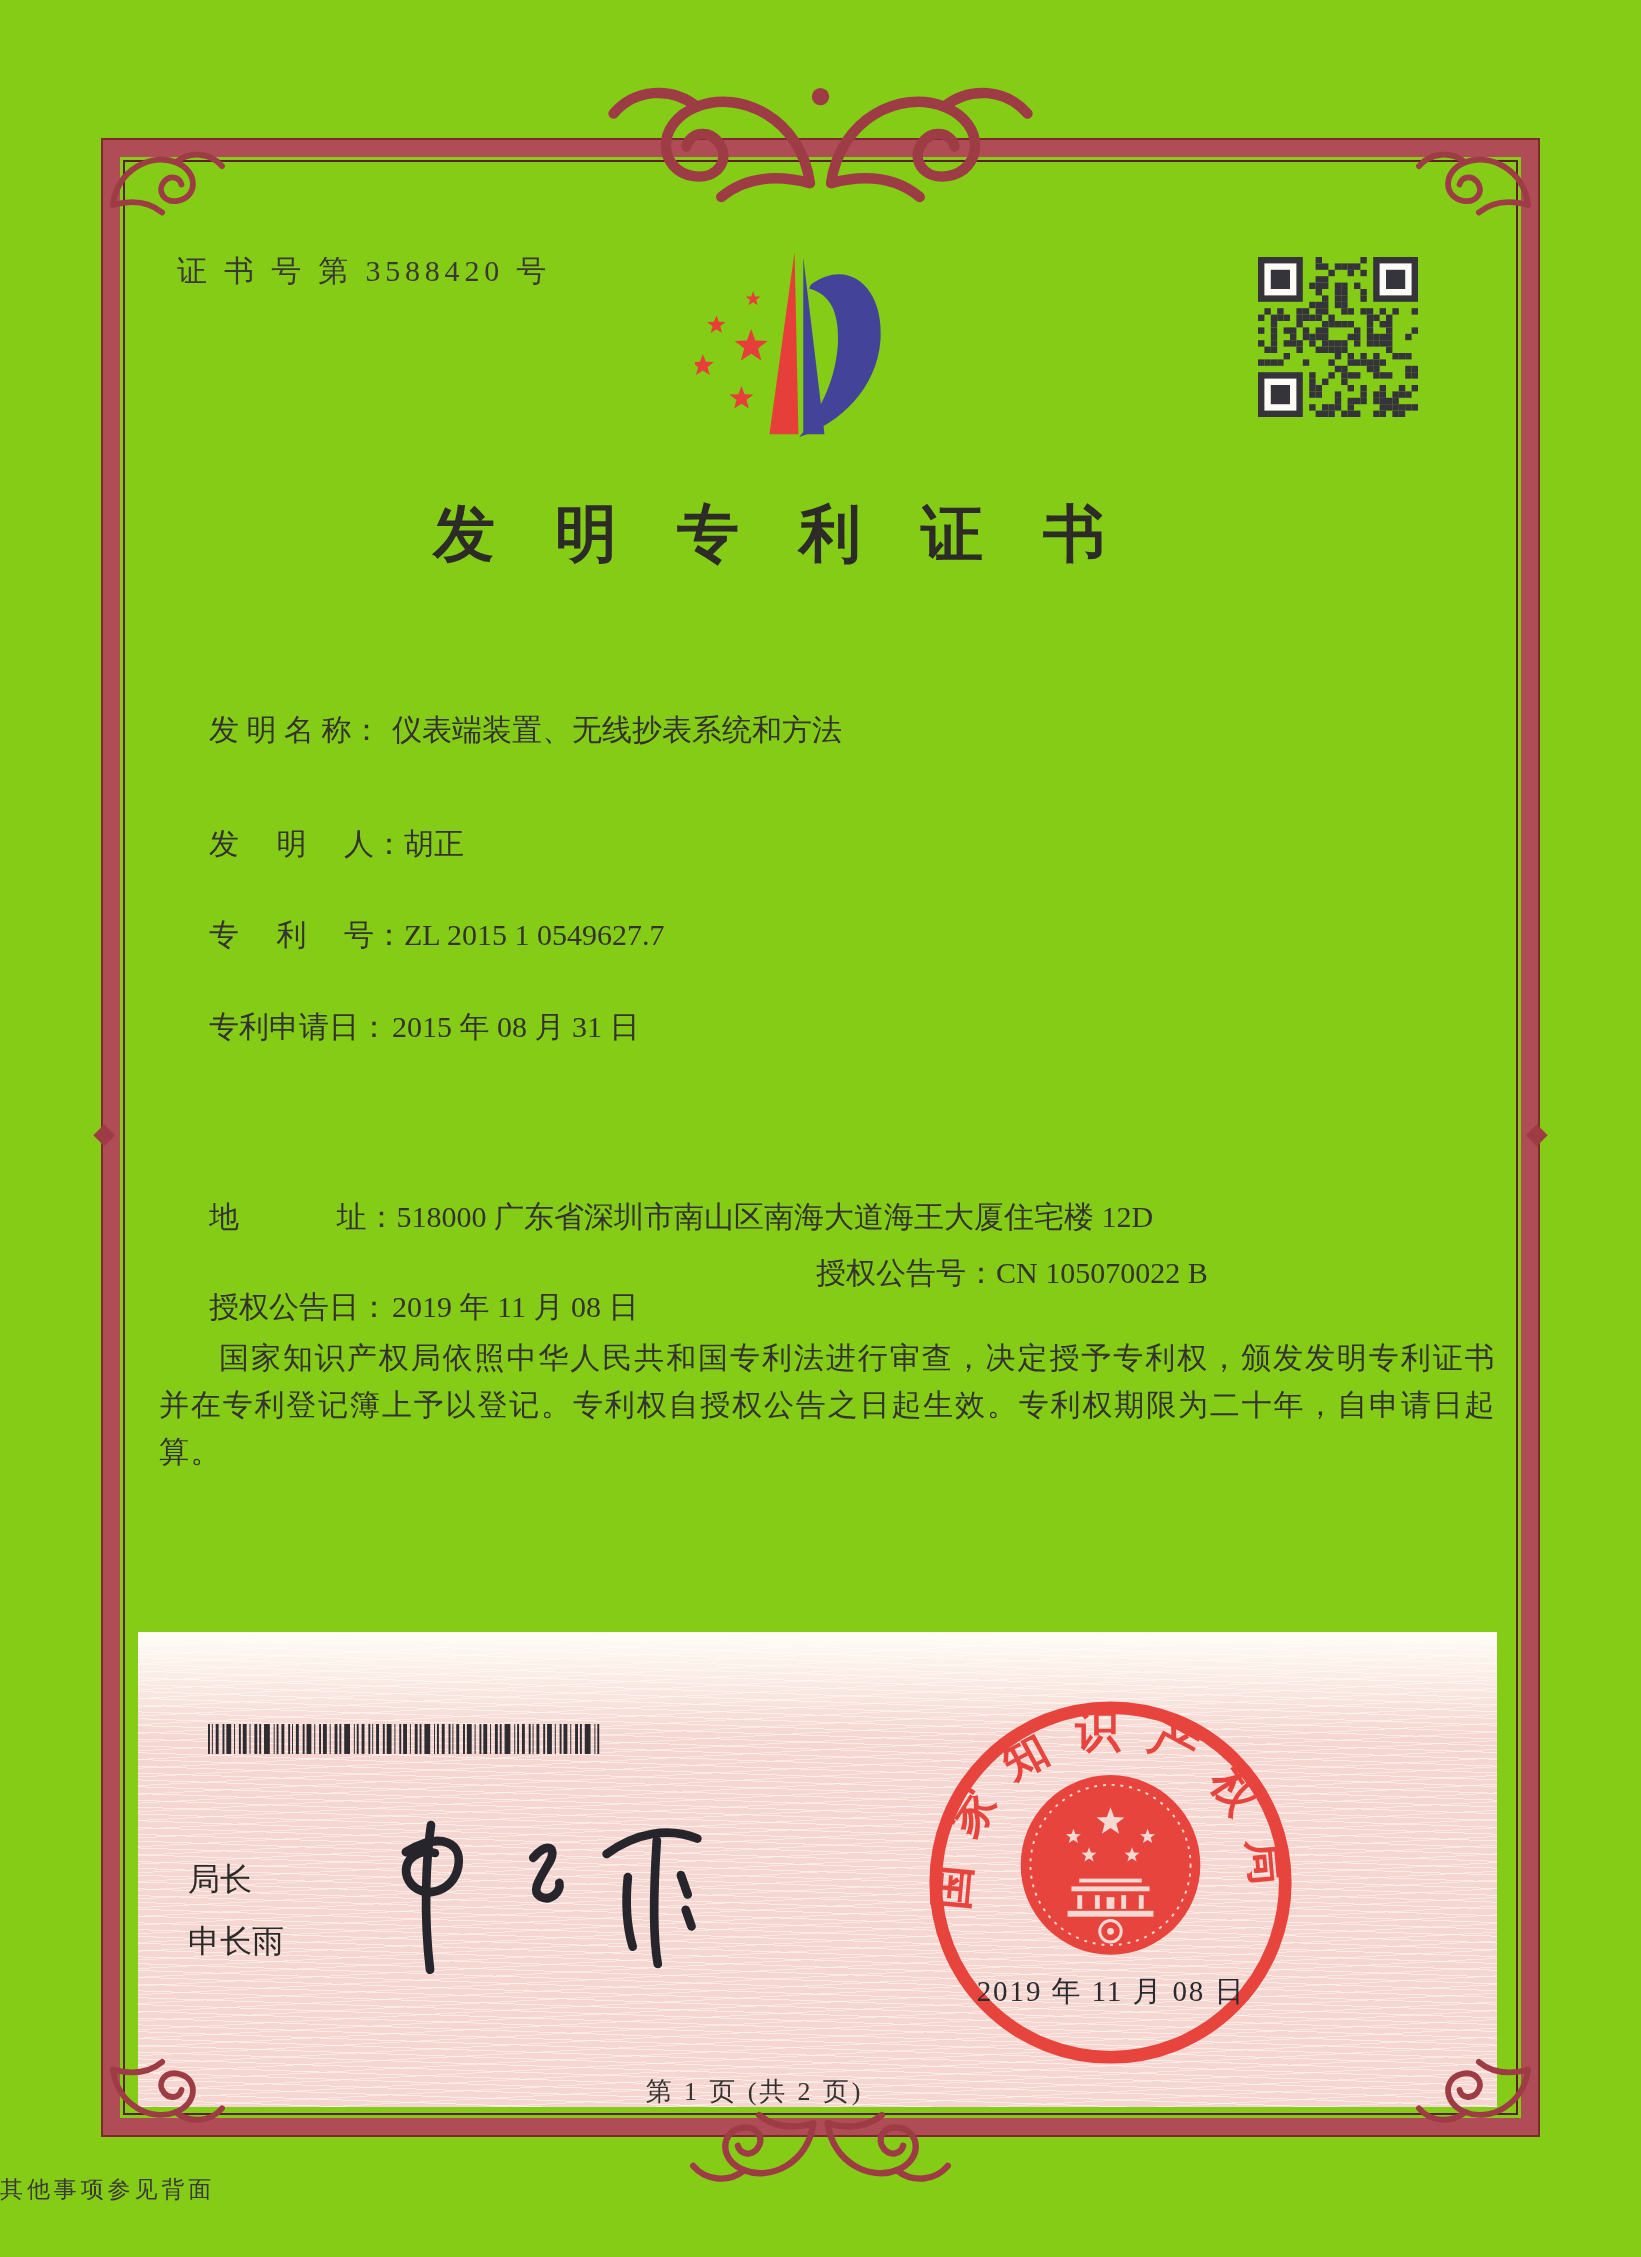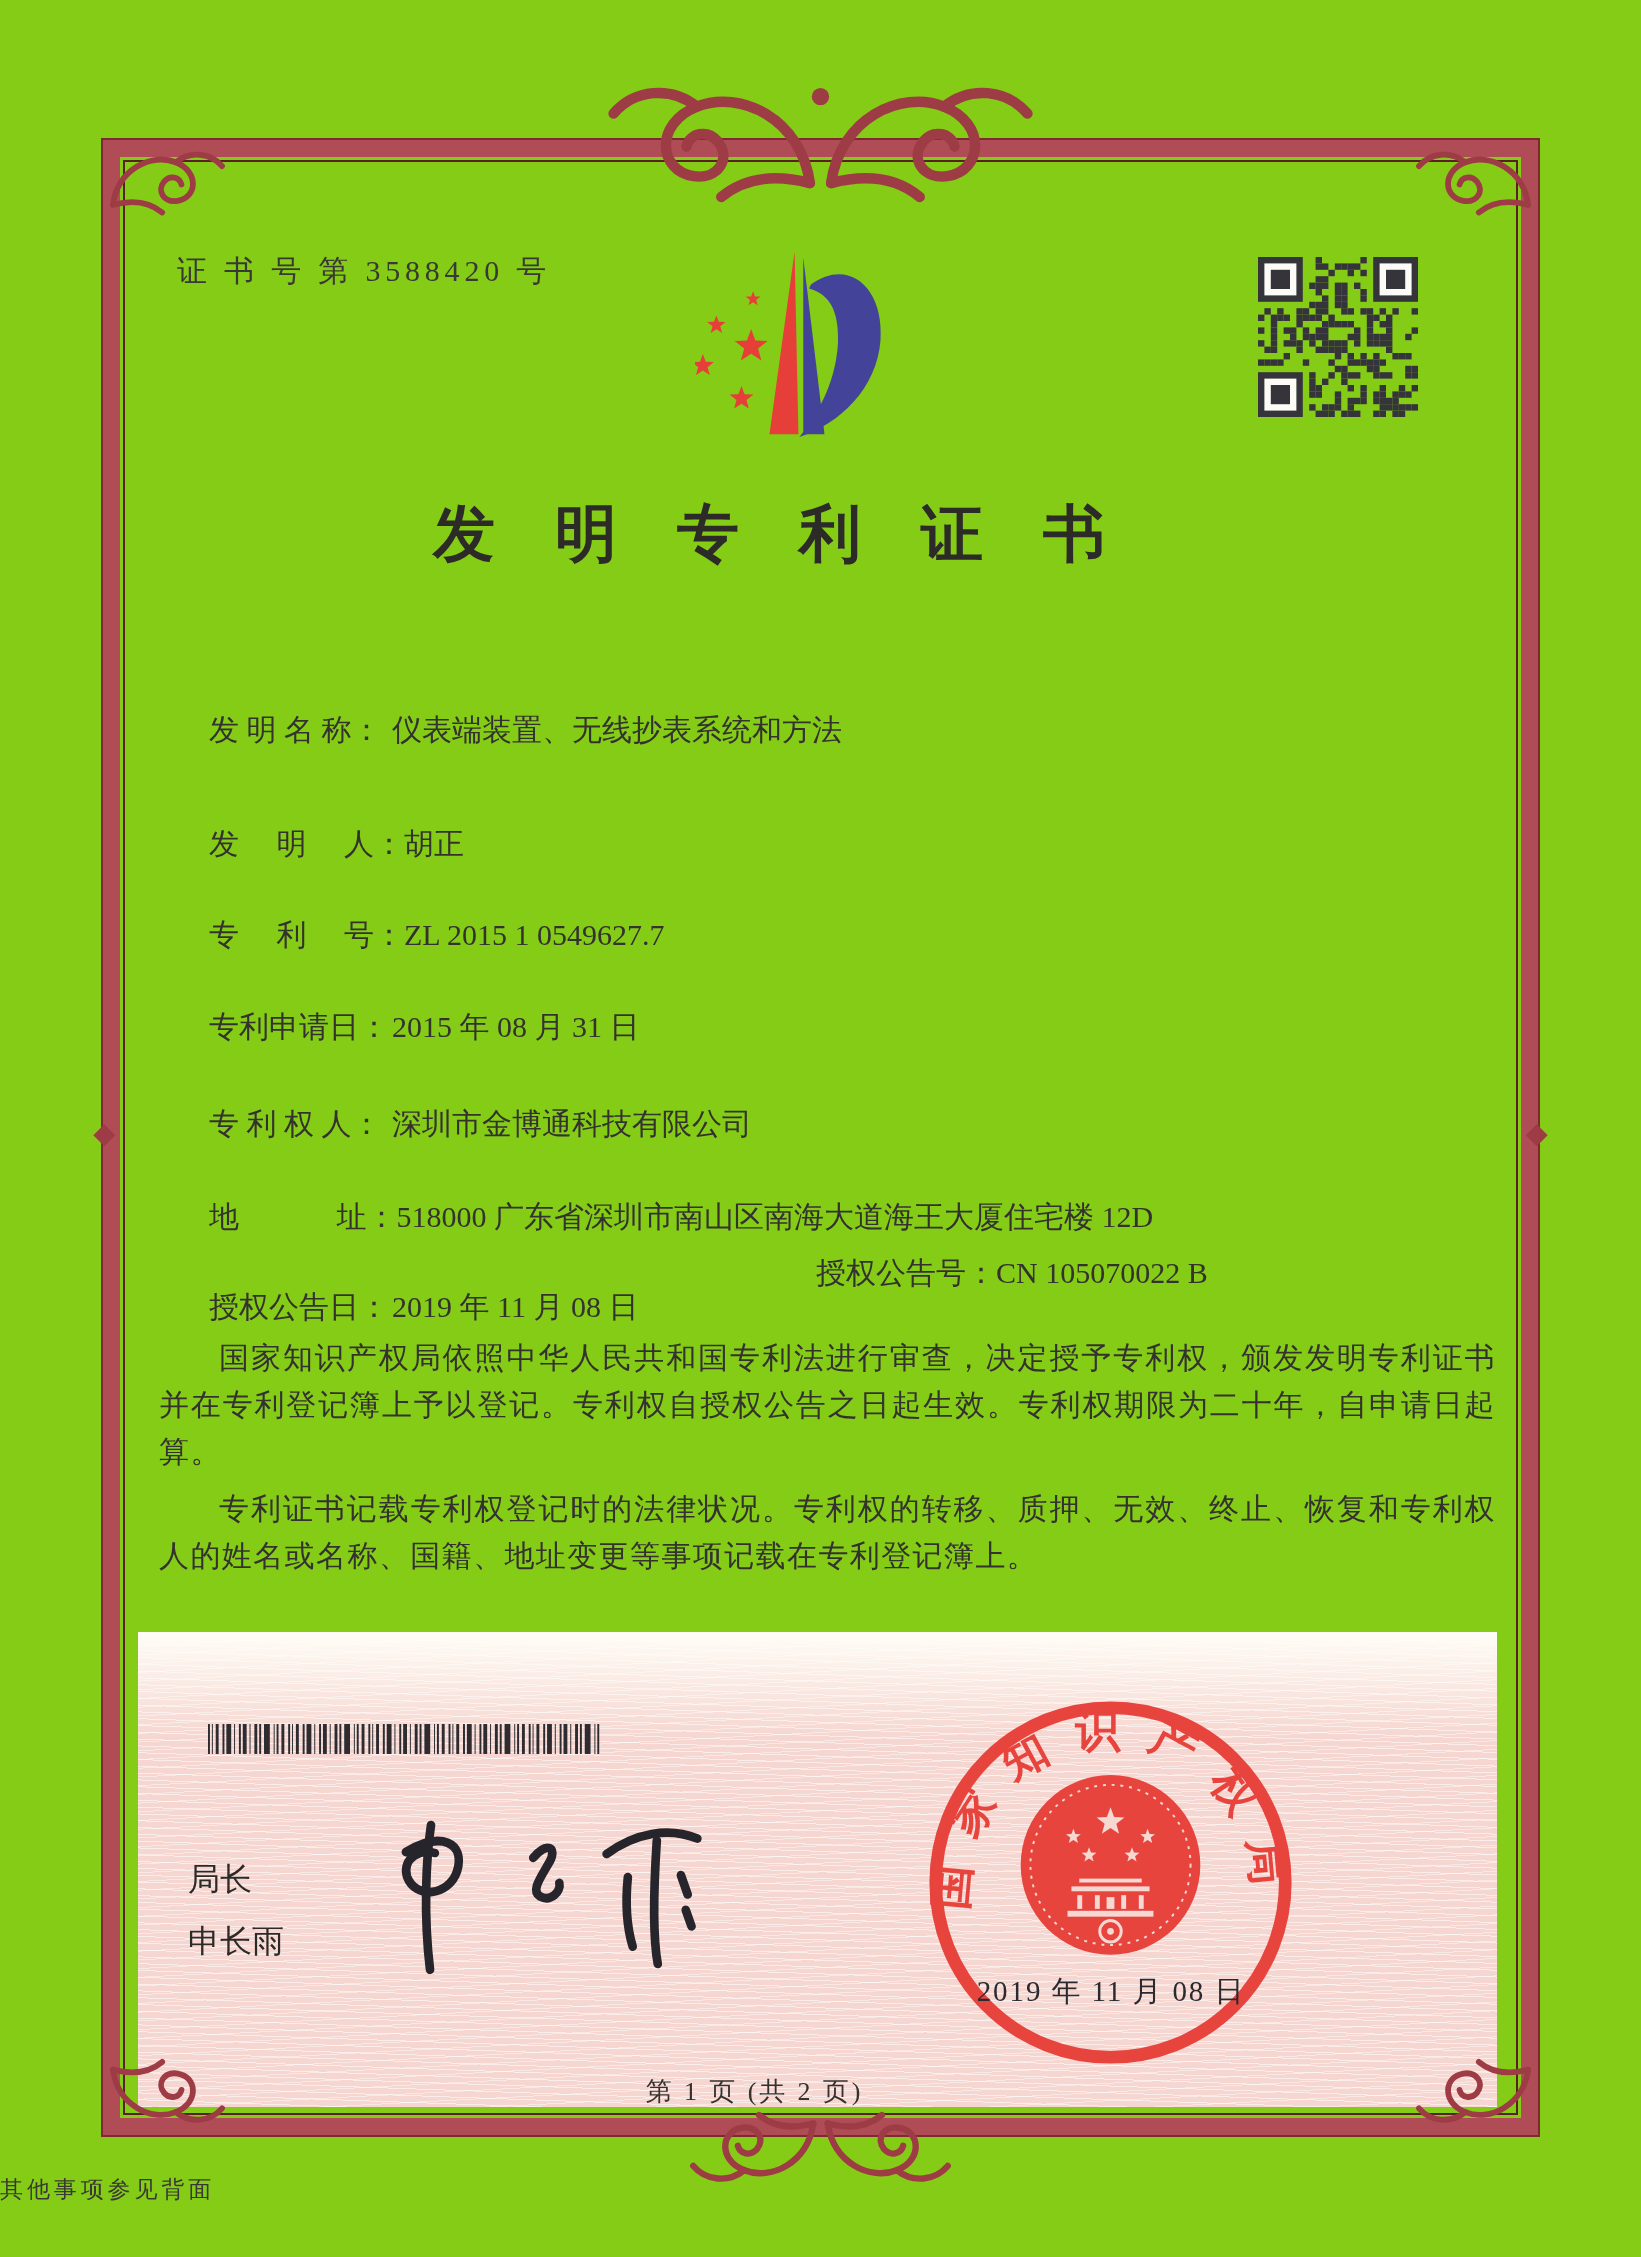--- a/index.html
+++ b/index.html
@@ -332,34 +332,30 @@
   </div>
   <div class="abs field-row" style="top:790px;">
     <span class="field-label">发　 明　 人：</span><span class="field-value">胡正</span>
   </div>
   <div class="abs field-row" style="top:881px;">
     <span class="field-label">专　 利　 号：</span><span class="field-value">ZL 2015 1 0549627.7</span>
   </div>
   <div class="abs field-row" style="top:973px;">
     <span class="field-label">专利申请日：</span><span class="field-value">2015 年 08 月 31 日</span>
   </div>
-  <div class="abs field-row" style="top:1070px;">
-    <span class="field-label">专 利 权 人：</span><span class="field-value">深圳市金博通科技有限公司</span>
-  </div>
   <div class="abs field-row" style="top:1163px;">
     <span class="field-label">地　　　 址：</span><span class="field-value">518000 广东省深圳市南山区南海大道海王大厦住宅楼 12D</span>
   </div>
   <div class="abs field-row" style="top:1253px;">
     <span class="field-label">授权公告日：</span><span class="field-value">2019 年 11 月 08 日</span>
     <span class="field-pair2"><span>授权公告号：</span><span>CN 105070022 B</span></span>
   </div>
 
   <div class="abs body-text">
     <p>国家知识产权局依照中华人民共和国专利法进行审查，决定授予专利权，颁发发明专利证书并在专利登记簿上予以登记。专利权自授权公告之日起生效。专利权期限为二十年，自申请日起算。</p>
-    <p>专利证书记载专利权登记时的法律状况。专利权的转移、质押、无效、终止、恢复和专利权人的姓名或名称、国籍、地址变更等事项记载在专利登记簿上。</p>
   </div>
 
   <div class="abs" style="left:208px; top:1724px;">
     <svg id="barcode-svg" width="398" height="30" viewBox="0 0 412 31">
         <rect x="0" y="0" width="2" height="31" fill="#2e2c31"></rect>
         <rect x="4" y="0" width="1" height="31" fill="#2e2c31"></rect>
         <rect x="8" y="0" width="3" height="31" fill="#2e2c31"></rect>
         <rect x="15" y="0" width="2" height="31" fill="#2e2c31"></rect>
         <rect x="19" y="0" width="5" height="31" fill="#2e2c31"></rect>
         <rect x="27" y="0" width="1" height="31" fill="#2e2c31"></rect>

